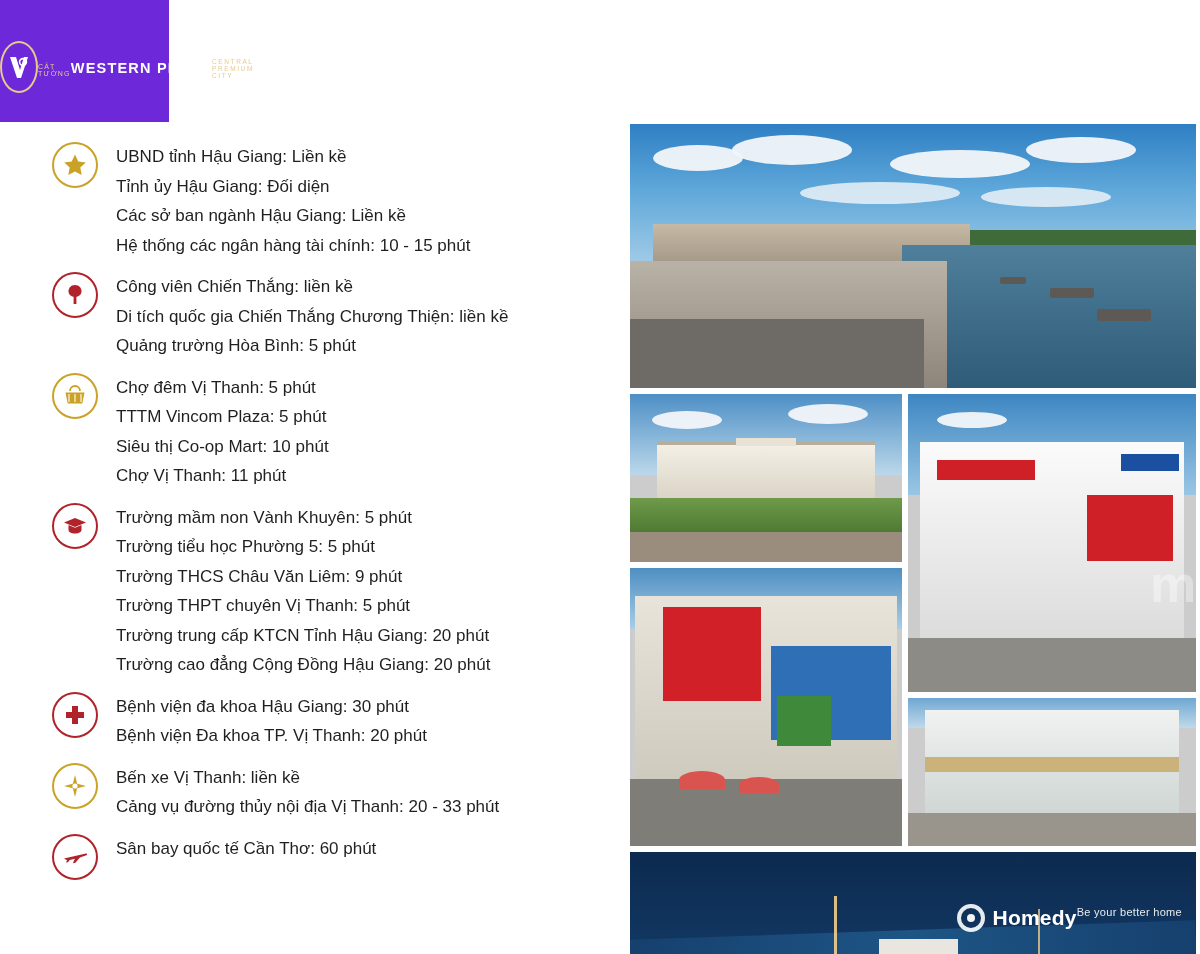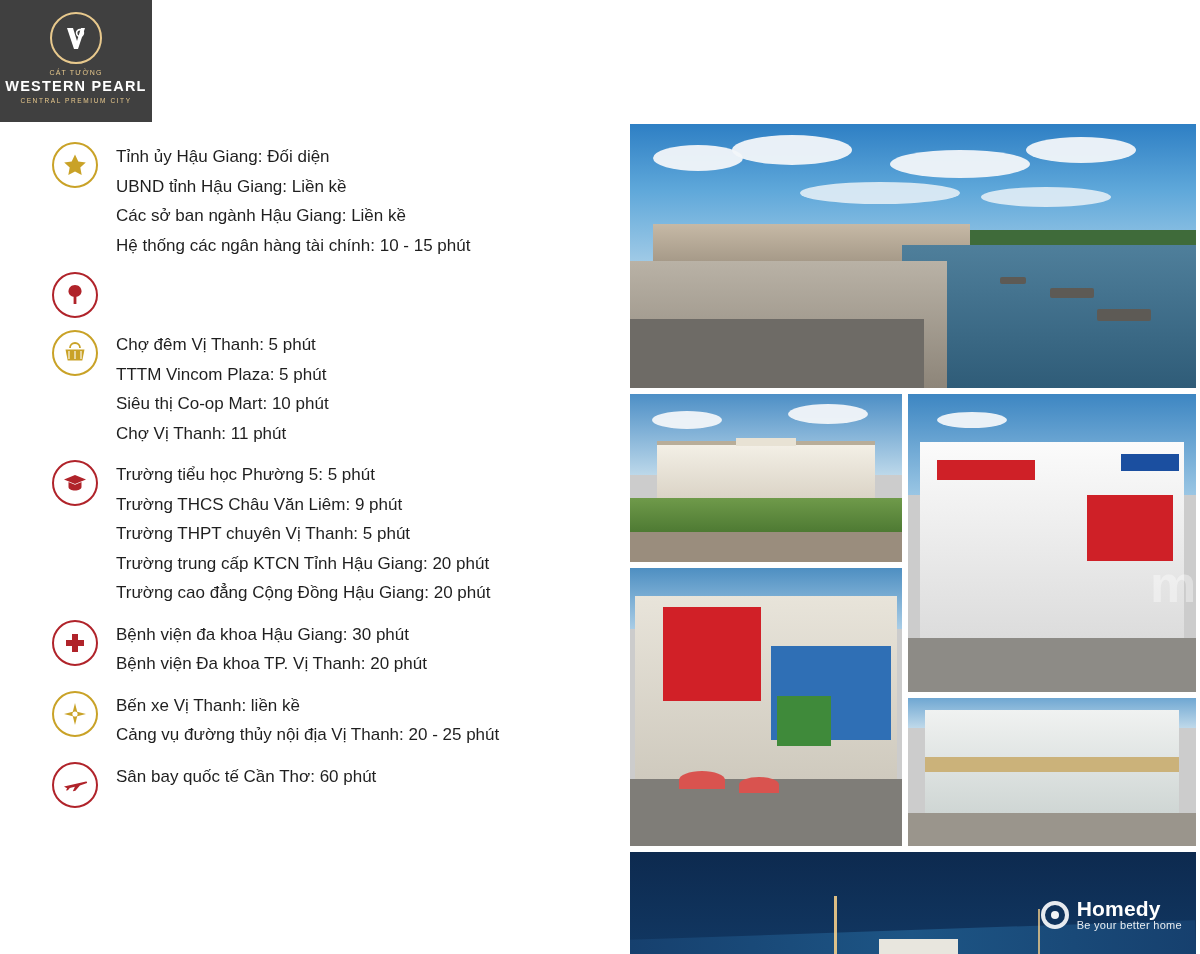--- a/index.html
+++ b/index.html
@@ -14,26 +14,26 @@
     color: #222222;
     overflow: hidden;
     position: relative;
   }
 
   
   .logo-block {
     position: absolute;
     left: 0;
     top: 0;
-    width: 152px;
+    width: 169px;
     height: 122px;
-    background: #404040;
+    background: #6d28d9;
     color: #ffffff;
     display: flex;
-    flex-direction: column;
+    flex-direction: row;
     align-items: center;
     justify-content: flex-start;
     padding-top: 12px;
     box-sizing: border-box;
   }
   .logo-mark {
     width: 52px;
     height: 52px;
     border-radius: 50%;
     border: 2px solid #e8c98d;
@@ -244,21 +244,21 @@
     border: 4px solid rgba(255,255,255,.9);
     display:flex; align-items:center; justify-content:center;
     box-sizing: border-box;
   }
   .wm-brand .ring i {
     width: 8px; height: 8px; border-radius: 50%;
     background: rgba(255,255,255,.95); display:block;
   }
   .wm-brand .txt1 { font-size: 21px; font-weight: bold; letter-spacing:.2px; }
   .wm-brand .txt2 { font-size: 11px; opacity:.9; letter-spacing:.3px; }
-  .wm-brand .stack { display:flex; flex-direction:column; line-height:1.05; }
+  .wm-brand .stack { display:flex; flex-direction:row; line-height:1.05; }
 </style>
 </head>
 <body>
 
 <div class="logo-block">
   <div class="logo-mark">
     <svg width="34" height="34" viewBox="0 0 34 34">
       <path d="M8 7 h6 l4 13 4 -13 h4 l-7 21 h-4 z" fill="#ffffff"></path>
       <circle cx="21" cy="12" r="3.4" fill="none" stroke="#ffffff" stroke-width="1.6"></circle>
     </svg>
@@ -270,33 +270,38 @@
 
 <div class="list">
 
   <div class="group">
     <div class="icon-wrap">
       <svg width="26" height="26" viewBox="0 0 26 26">
         <path d="M13 2.5 l3.3 6.9 7.5 1 -5.5 5.2 1.4 7.5 -6.7 -3.7 -6.7 3.7 1.4 -7.5 -5.5 -5.2 7.5 -1 z" fill="#c9a227"></path>
       </svg>
     </div>
     <div class="group-lines">
+      <div class="line">UBND tỉnh Hậu Giang: Liền kề</div>
       <div class="line">Tỉnh ủy Hậu Giang: Đối diện</div>
-      <div class="line">UBND tỉnh Hậu Giang: Liền kề</div>
       <div class="line">Các sở ban ngành Hậu Giang: Liền kề</div>
       <div class="line">Hệ thống các ngân hàng tài chính: 10 - 15 phút</div>
     </div>
   </div>
 
   <div class="group">
     <div class="icon-wrap red">
       <svg width="26" height="26" viewBox="0 0 26 26">
         <path d="M13 3 c4 0 6.5 3 6.5 6.2 0 3.2 -2.6 5.6 -6.5 5.6 -3.9 0 -6.5 -2.4 -6.5 -5.6 C6.5 6 9 3 13 3 z" fill="#b0232a"></path>
         <rect x="11.6" y="13" width="2.8" height="9" fill="#b0232a"></rect>
       </svg>
+    </div>
+    <div class="group-lines">
+      <div class="line">Công viên Chiến Thắng: liền kề</div>
+      <div class="line">Di tích quốc gia Chiến Thắng Chương Thiện: liền kề</div>
+      <div class="line">Quảng trường Hòa Bình: 5 phút</div>
     </div>
   </div>
 
   <div class="group">
     <div class="icon-wrap">
       <svg width="26" height="26" viewBox="0 0 26 26">
         <path d="M8 8 a5 5 0 0 1 10 0" fill="none" stroke="#c9a227" stroke-width="1.8"></path>
         <path d="M3.5 9.5 h19 l-2.2 11 h-14.6 z" fill="#c9a227"></path>
         <path d="M7 11 v8 M13 11 v8 M19 11 v8" stroke="#ffffff" stroke-width="1.1"></path>
       </svg>
@@ -310,20 +315,21 @@
   </div>
 
   <div class="group">
     <div class="icon-wrap red">
       <svg width="26" height="26" viewBox="0 0 26 26">
         <path d="M13 5 l11 4.5 -11 4.5 -11 -4.5 z" fill="#b0232a"></path>
         <path d="M6.5 12 v5 c0 2.2 3 3.6 6.5 3.6 s6.5 -1.4 6.5 -3.6 v-5 l-6.5 2.7 z" fill="#b0232a"></path>
       </svg>
     </div>
     <div class="group-lines">
+      <div class="line">Trường mầm non Vành Khuyên: 5 phút</div>
       <div class="line">Trường tiểu học Phường 5: 5 phút</div>
       <div class="line">Trường THCS Châu Văn Liêm: 9 phút</div>
       <div class="line">Trường THPT chuyên Vị Thanh: 5 phút</div>
       <div class="line">Trường trung cấp KTCN Tỉnh Hậu Giang: 20 phút</div>
       <div class="line">Trường cao đẳng Cộng Đồng Hậu Giang: 20 phút</div>
     </div>
   </div>
 
   <div class="group">
     <div class="icon-wrap red">
@@ -339,21 +345,21 @@
 
   <div class="group">
     <div class="icon-wrap">
       <svg width="26" height="26" viewBox="0 0 26 26">
         <path d="M13 2 l2.2 8.8 8.8 2.2 -8.8 2.2 -2.2 8.8 -2.2 -8.8 -8.8 -2.2 8.8 -2.2 z" fill="#c9a227"></path>
         <circle cx="13" cy="13" r="2.6" fill="#ffffff"></circle>
       </svg>
     </div>
     <div class="group-lines">
       <div class="line">Bến xe Vị Thanh: liền kề</div>
-      <div class="line">Cảng vụ đường thủy nội địa Vị Thanh: 20 - 25 phút</div>
+      <div class="line">Cảng vụ đường thủy nội địa Vị Thanh: 20 - 33 phút</div>
     </div>
   </div>
 
   <div class="group">
     <div class="icon-wrap red">
       <svg width="26" height="26" viewBox="0 0 26 26">
         <path d="M2 14.5 l22 -5 c1.2 -0.3 1.6 1.4 0.4 1.8 l-6.5 2.3 -4.5 5.1 -2.6 0.6 2.1 -4.6 -5.1 1.4 -1.9 2.1 -1.9 0.4 1.1 -2.4 -1.9 -1 z" fill="#b0232a"></path>
       </svg>
     </div>
     <div class="group-lines">

